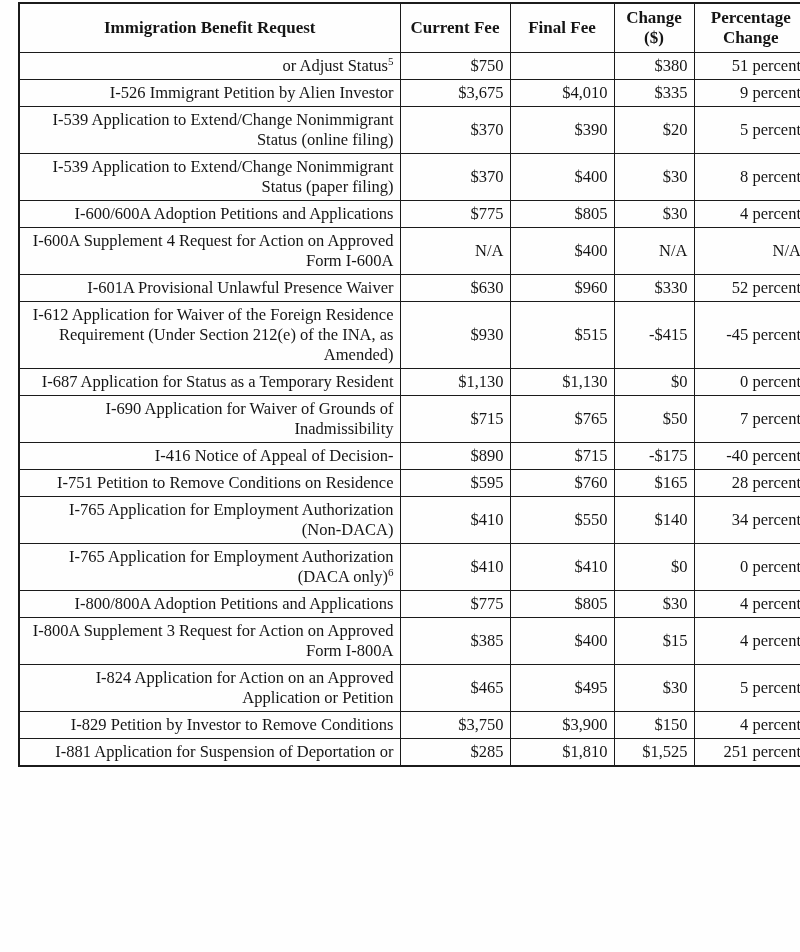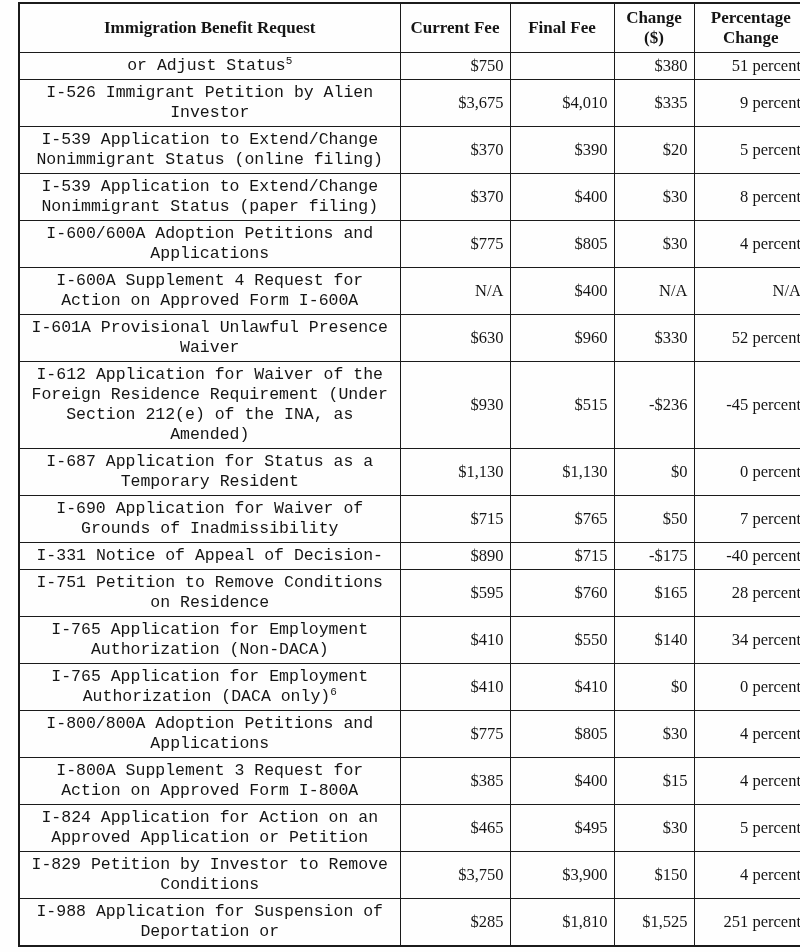--- a/index.html
+++ b/index.html
@@ -37,24 +37,23 @@
     font-size: 17px;
     line-height: 20px;
     padding: 4px 4px;
   }
   table.fee-table td {
     font-size: 16.5px;
     line-height: 20px;
     padding: 3px 6px;
   }
   td.desc {
-    text-align: center;
+    text-align: right;
     padding-left: 6px;
     padding-right: 10px;
-    font-family: Liberation Mono, monospace;
   }
   td.num {
     text-align: right;
     padding-right: 10px;
     white-space: nowrap;
   }
   sup.fn {
     font-size: 11px;
     line-height: 0;
   }
@@ -137,42 +136,42 @@
     <td class="num">$630</td>
     <td class="num">$960</td>
     <td class="num">$330</td>
     <td class="num">52 percent</td>
   </tr>
 
   <tr>
     <td class="desc"><span class="lbl">I-612 Application for Waiver of the Foreign Residence Requirement (Under Section 212(e) of the INA, as Amended)</span></td>
     <td class="num">$930</td>
     <td class="num">$515</td>
-    <td class="num">-$236</td>
+    <td class="num">-$415</td>
     <td class="num">-45 percent</td>
   </tr>
 
   <tr>
     <td class="desc"><span class="lbl">I-687 Application for Status as a Temporary Resident</span></td>
     <td class="num">$1,130</td>
     <td class="num">$1,130</td>
     <td class="num">$0</td>
     <td class="num">0 percent</td>
   </tr>
 
   <tr>
     <td class="desc"><span class="lbl">I-690 Application for Waiver of Grounds of Inadmissibility</span></td>
     <td class="num">$715</td>
     <td class="num">$765</td>
     <td class="num">$50</td>
     <td class="num">7 percent</td>
   </tr>
 
   <tr>
-    <td class="desc"><span class="lbl">I-331 Notice of Appeal of Decision-</span></td>
+    <td class="desc"><span class="lbl">I-416 Notice of Appeal of Decision-</span></td>
     <td class="num">$890</td>
     <td class="num">$715</td>
     <td class="num">-$175</td>
     <td class="num">-40 percent</td>
   </tr>
 
 
   <tr>
     <td class="desc"><span class="lbl">I-751 Petition to Remove Conditions on Residence</span></td>
     <td class="num">$595</td>
@@ -224,21 +223,21 @@
 
   <tr>
     <td class="desc"><span class="lbl">I-829 Petition by Investor to Remove Conditions</span></td>
     <td class="num">$3,750</td>
     <td class="num">$3,900</td>
     <td class="num">$150</td>
     <td class="num">4 percent</td>
   </tr>
 
   <tr>
-    <td class="desc"><span class="lbl">I-988 Application for Suspension of Deportation or</span></td>
+    <td class="desc"><span class="lbl">I-881 Application for Suspension of Deportation or</span></td>
     <td class="num">$285</td>
     <td class="num">$1,810</td>
     <td class="num">$1,525</td>
     <td class="num">251 percent</td>
   </tr>
 </tbody>
   </table>
 </div>
 
 </body></html>

